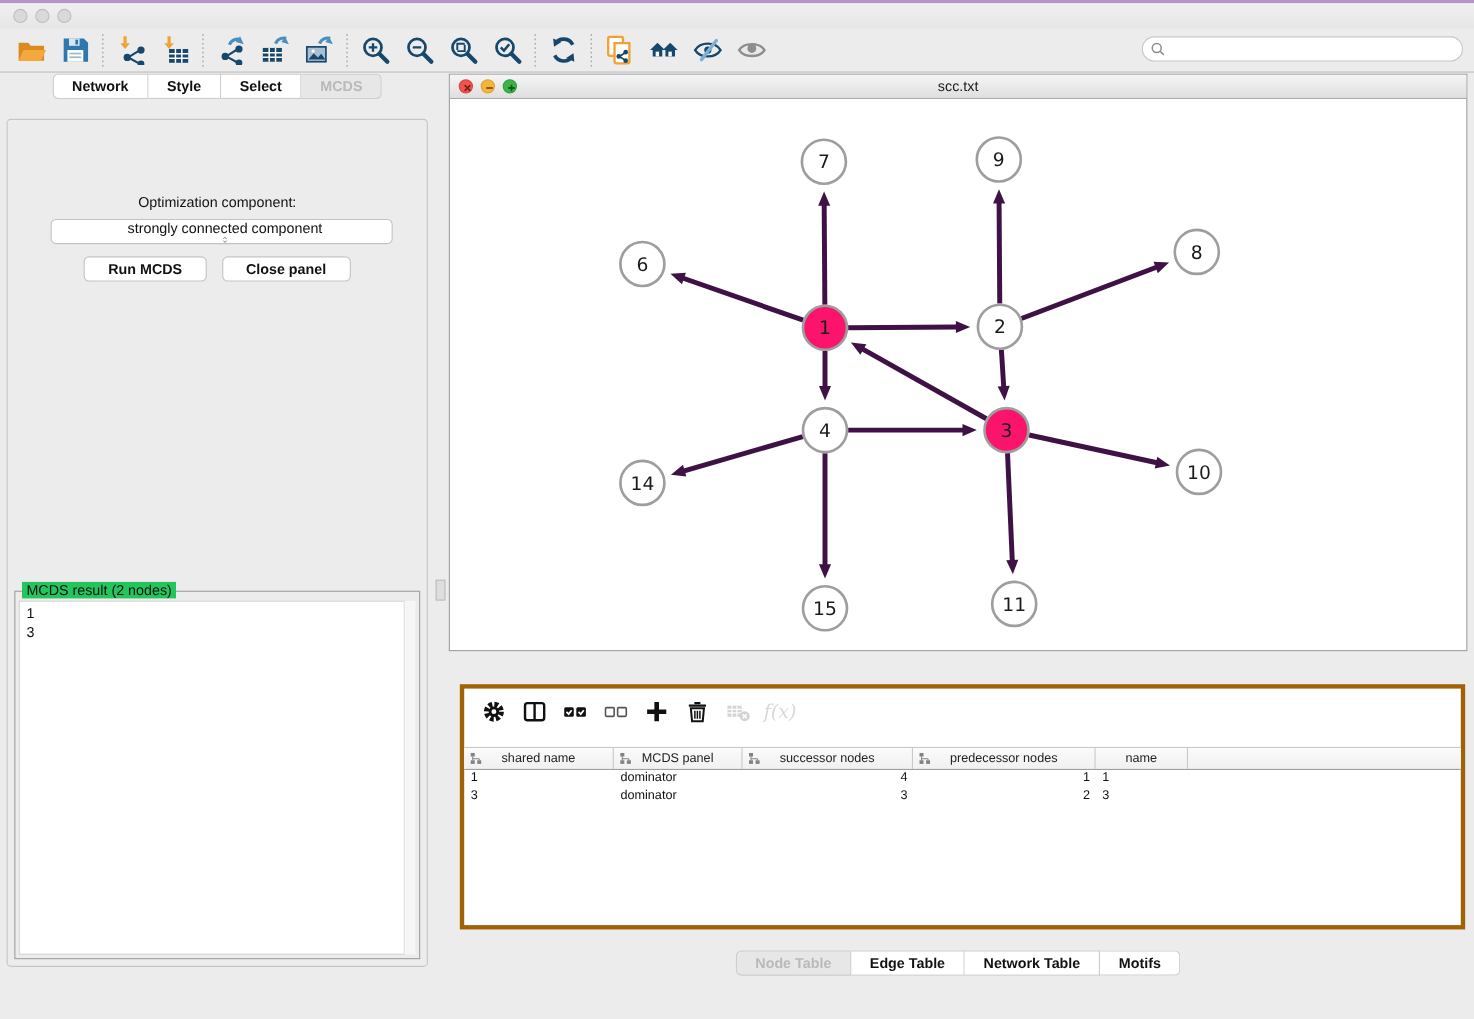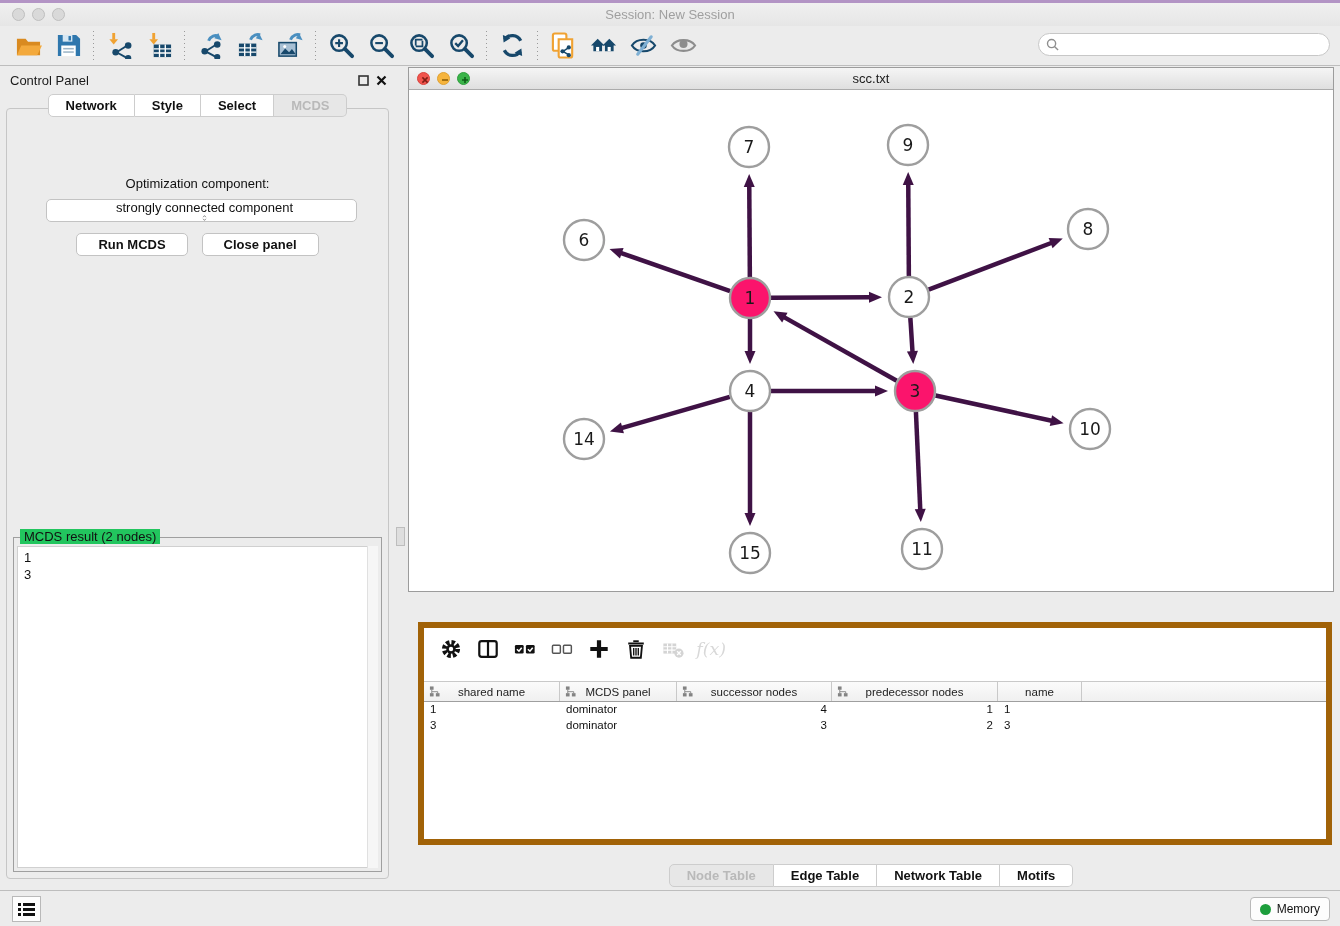--- a/index.html
+++ b/index.html
@@ -88,21 +88,21 @@
   .tl svg { position:absolute; left:2.5px; top:2.5px; width:8px; height:8px; }
   .tl-close { left:8px;  background:#f1544d; border:1px solid #d8443e; }
   .tl-min   { left:28px; background:#f6b43c; border:1px solid #dfa133; }
   .tl-max   { left:48px; background:#3ab449; border:1px solid #2f9e3e; }
   .net-canvas { position:absolute; left:0; top:22px; right:0; bottom:0; }
   .net-canvas svg { position:absolute; left:0; top:0; }
 
   
   .table-panel { position:absolute; left:408px; top:595px; width:926px; height:293px; }
   .tp-container { position:absolute; left:10px; right:2px; top:27px; height:223px;
-                  background:#fff; border:6px solid #a16207; }
+                  background:#fff; border:4px solid #a16207; }
   .tp-toolbar { position:absolute; left:0; top:0; right:0; height:42px; display:flex;
                 align-items:center; padding-left:10px; gap:4px; }
   .tp-btn { width:33px; height:30px; border:none; background:transparent; display:flex;
             align-items:center; justify-content:center; cursor:default; }
   .tp-btn svg { width:22px; height:22px; }
   .tp-btn.disabled { opacity:.38; }
   .node-table { position:absolute; left:0; top:53px; right:0; border-collapse:collapse; }
   .nt-header { display:flex; border-top:1px solid #c9c9c9; border-bottom:1px solid #9f9f9f;
                background:linear-gradient(#fbfbfb,#f0f0f0); }
   .nt-hcell { position:relative; height:19px; border-right:1px solid #c9c9c9; font-size:11.5px;
@@ -325,21 +325,20 @@
 </svg>
 
 <div id="app">
 
   <div class="top-strip"></div>
 
   <div class="titlebar">
     <span class="traffic inactive" style="left:12px"></span>
     <span class="traffic inactive" style="left:32px"></span>
     <span class="traffic inactive" style="left:52px"></span>
-    <div class="titlebar-title">Session: New Session</div>
   </div>
 
   <div class="toolbar">
     <div style="display:flex;align-items:center">
         <button class="tb-btn">
           <svg>
             <use href="#ic-open"></use>
           </svg>
         </button>
         <button class="tb-btn">
@@ -425,33 +424,20 @@
       </div>
     <div class="search-wrap">
       <svg>
           <use href="#ic-search"></use>
         </svg>
       <input class="search-input" placeholder="" style="">
     </div>
   </div>
 
   <div class="control-panel">
-    <div class="panel-titlerow">
-      <span class="panel-title">Control Panel</span>
-      <span class="panel-icon cp-float">
-          <svg>
-            <use href="#ic-float"></use>
-          </svg>
-        </span>
-      <span class="panel-icon cp-close">
-          <svg>
-            <use href="#ic-close-x"></use>
-          </svg>
-        </span>
-    </div>
     <div class="seg-tabs">
         <div class="seg">Network</div>
         <div class="seg">Style</div>
         <div class="seg">Select</div>
         <div class="seg active">MCDS</div>
       </div>
     <div class="cp-content">
       <div class="opt-label">Optimization component:</div>
       <div class="criterion-select">
         <span class="sel-text">strongly connected component</span>
@@ -643,25 +629,14 @@
       </div>
     </div>
     <div class="tp-tabs seg-tabs">
         <div class="seg active">Node Table</div>
         <div class="seg">Edge Table</div>
         <div class="seg">Network Table</div>
         <div class="seg">Motifs</div>
       </div>
   </div>
 
-  <div class="statusbar">
-    <button class="list-btn">
-      <svg>
-          <use href="#ic-list"></use>
-        </svg>
-    </button>
-    <button class="memory-btn">
-      <span class="memory-dot"></span>
-      <span>Memory</span>
-    </button>
-  </div>
 
 </div>
 
 </body></html>

